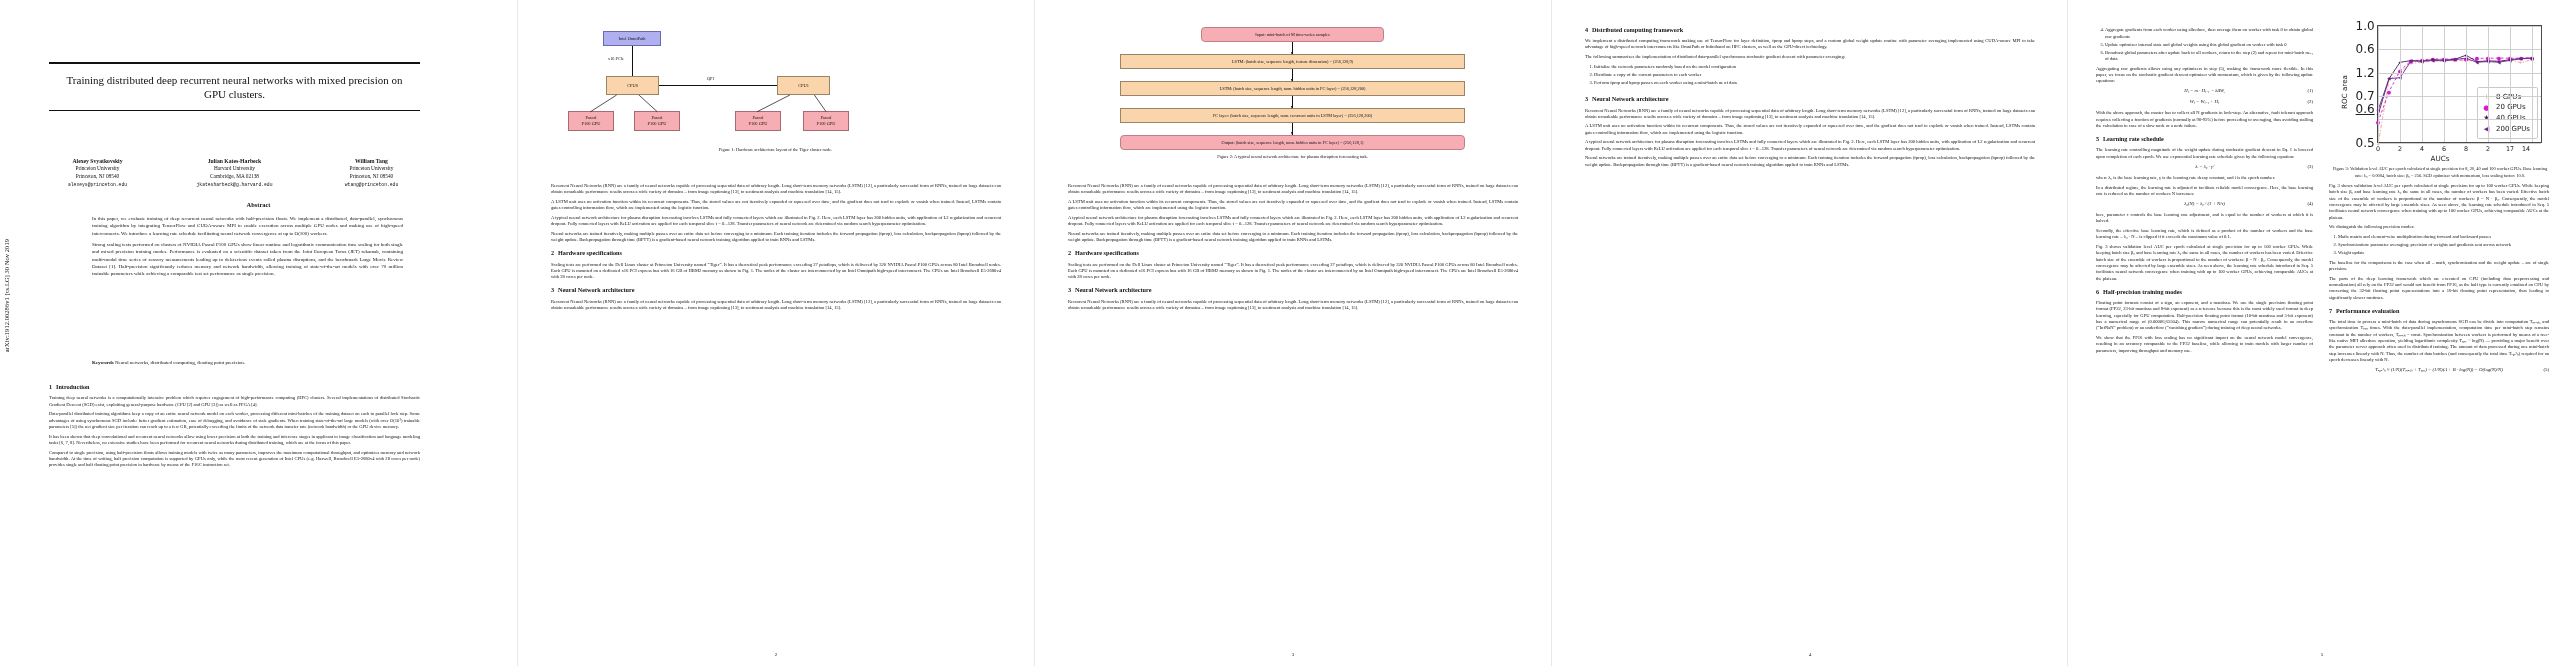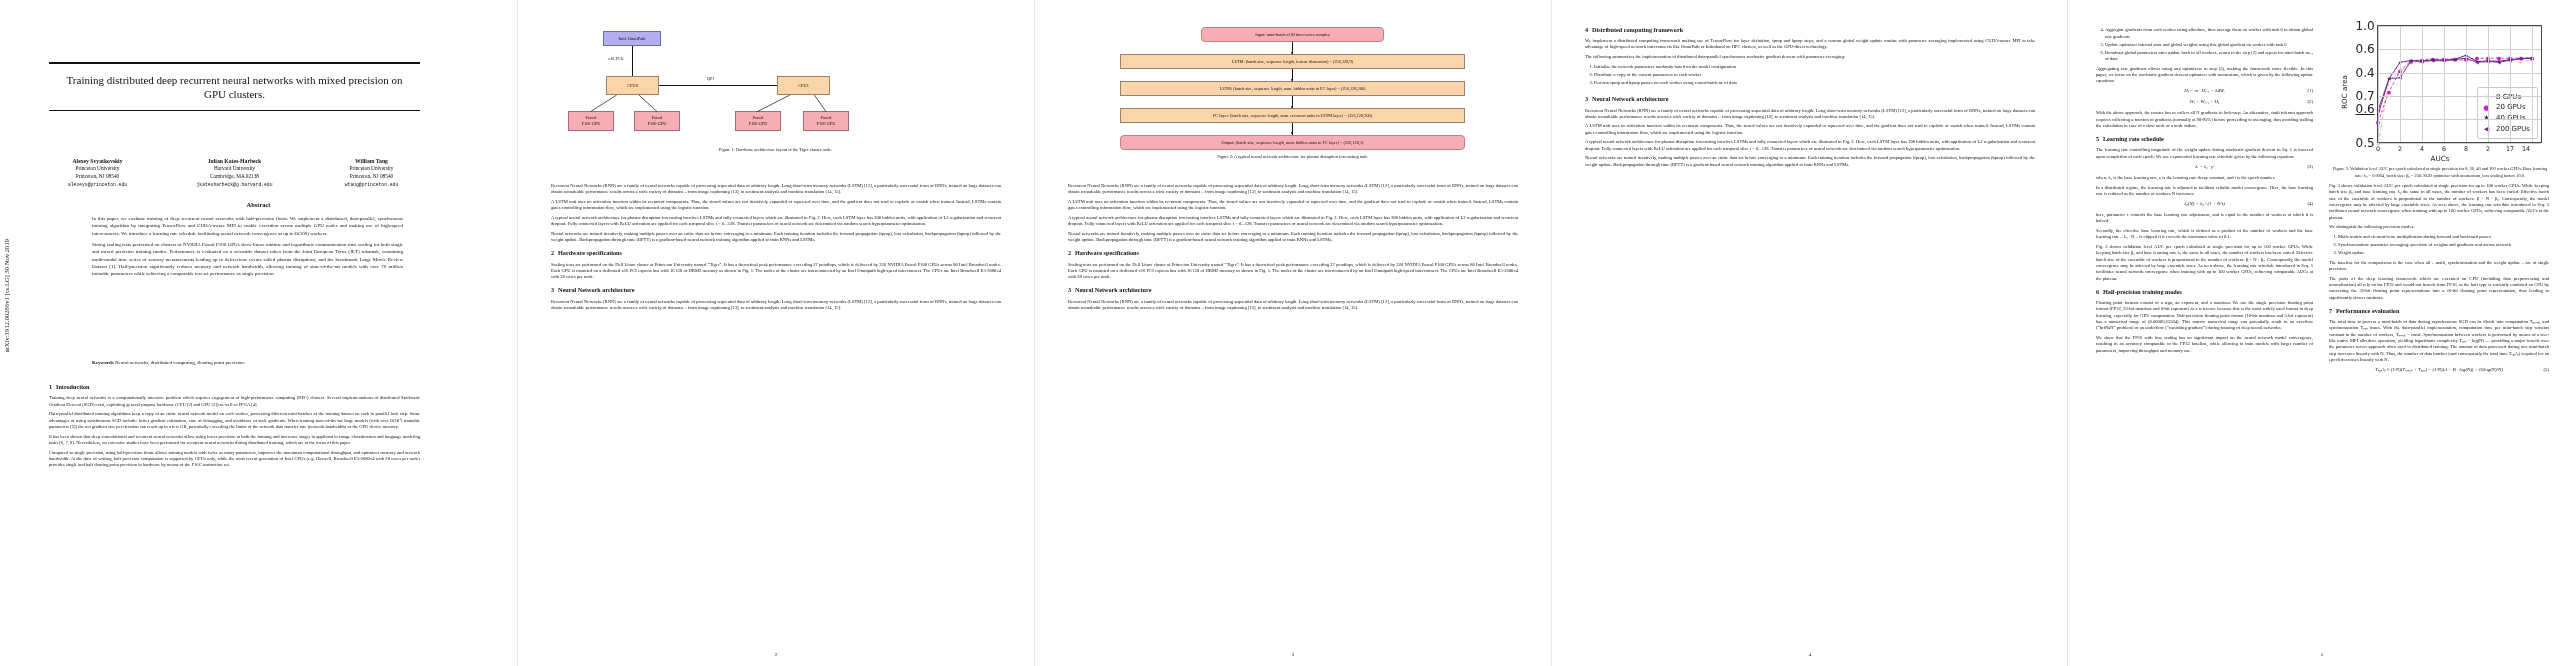--- a/index.html
+++ b/index.html
@@ -423,21 +423,21 @@
                 <span>200 GPUs</span>
               </div>
             </div>
         <div class="gl h" style="top: 117px;"></div>
             <div class="ytick" style="top: 117px;">0.5</div>
             <div class="gl h" style="top: 93px;"></div>
             <div class="ytick" style="top: 83px; text-decoration: underline;">0.6</div>
             <div class="gl h" style="top: 70px;"></div>
             <div class="ytick" style="top: 70px;">0.7</div>
             <div class="gl h" style="top: 47px;"></div>
-            <div class="ytick" style="top: 47px;">0.4</div>
+            <div class="ytick" style="top: 47px;">1.2</div>
             <div class="gl h" style="top: 23px;"></div>
             <div class="ytick" style="top: 23px;">0.6</div>
             <div class="gl h" style="top: 0px;"></div>
             <div class="ytick" style="top: 0px;">1.0</div>
             <div class="gl v" style="left: 0px;"></div>
             <div class="xtick" style="left: 0px;">0</div>
             <div class="gl v" style="left: 22px;"></div>
             <div class="xtick" style="left: 22px;">2</div>
             <div class="gl v" style="left: 44px;"></div>
             <div class="xtick" style="left: 44px;">4</div>

